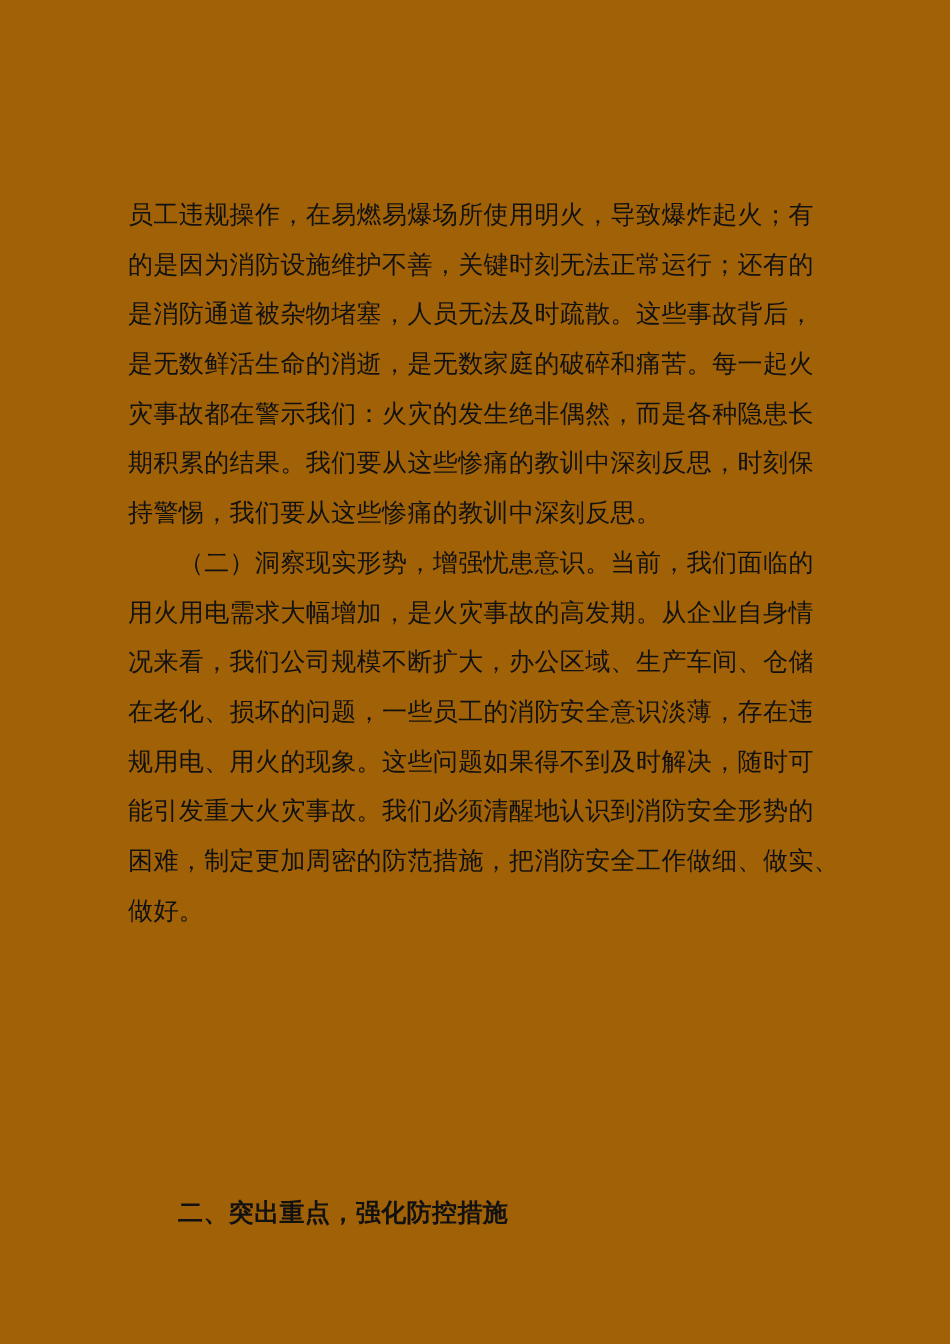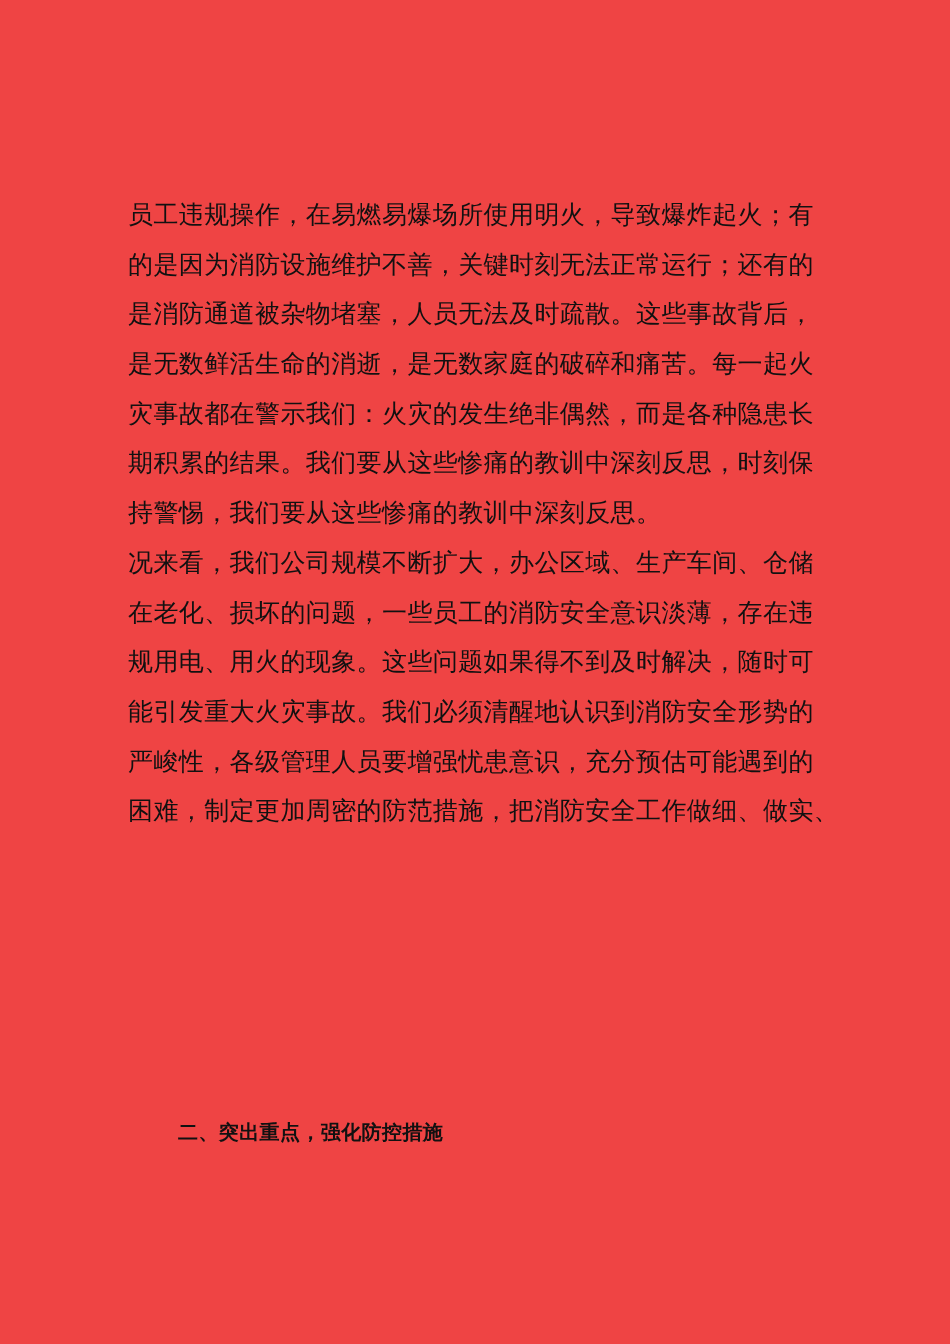--- a/index.html
+++ b/index.html
@@ -1,40 +1,42 @@
 <!DOCTYPE html>
 <html><head>
 <meta charset="utf-8">
 <style>
   html, body { margin: 0; padding: 0; background: #ffffff; }
   body { width: 950px; height: 1344px; position: relative; overflow: hidden;
          font-family: "DejaVu Sans", "Liberation Sans", sans-serif; color: #111111; }
-  .page { position: absolute; left: 0; top: 0; width: 950px; height: 1344px; background: #ef4444; }
+  .page { position: absolute; left: 0; top: 0; width: 950px; height: 1344px; background: #a16207; }
   .body-text { position: absolute; left: 128px; top: 190px; width: 700px; }
   .line { height: 49.7px; line-height: 49.7px; font-size: 25px; white-space: nowrap; letter-spacing: 0.4px; }
-  .heading { position: absolute; left: 178px; top: 1108px; font-size: 20px; font-weight: bold;
+  .heading { position: absolute; left: 178px; top: 1188px; font-size: 25px; font-weight: bold;
              line-height: 49px; white-space: nowrap; letter-spacing: 0.4px; }
 </style>
 </head>
 <body>
 
 <div class="page">
   <div class="body-text">
     <div>
       <div class="line">员工违规操作，在易燃易爆场所使用明火，导致爆炸起火；有</div>
       <div class="line">的是因为消防设施维护不善，关键时刻无法正常运行；还有的</div>
       <div class="line">是消防通道被杂物堵塞，人员无法及时疏散。这些事故背后，</div>
       <div class="line">是无数鲜活生命的消逝，是无数家庭的破碎和痛苦。每一起火</div>
       <div class="line">灾事故都在警示我们：火灾的发生绝非偶然，而是各种隐患长</div>
       <div class="line">期积累的结果。我们要从这些惨痛的教训中深刻反思，时刻保</div>
       <div class="line">持警惕，我们要从这些惨痛的教训中深刻反思。</div>
     </div>
     <div>
+      <div class="line">　　（二）洞察现实形势，增强忧患意识。当前，我们面临的</div>
+      <div class="line">用火用电需求大幅增加，是火灾事故的高发期。从企业自身情</div>
       <div class="line">况来看，我们公司规模不断扩大，办公区域、生产车间、仓储</div>
       <div class="line">在老化、损坏的问题，一些员工的消防安全意识淡薄，存在违</div>
       <div class="line">规用电、用火的现象。这些问题如果得不到及时解决，随时可</div>
       <div class="line">能引发重大火灾事故。我们必须清醒地认识到消防安全形势的</div>
-      <div class="line">严峻性，各级管理人员要增强忧患意识，充分预估可能遇到的</div>
       <div class="line">困难，制定更加周密的防范措施，把消防安全工作做细、做实、</div>
+      <div class="line">做好。</div>
     </div>
   </div>
   <div class="heading">二、突出重点，强化防控措施</div>
 </div>
 
 </body></html>

